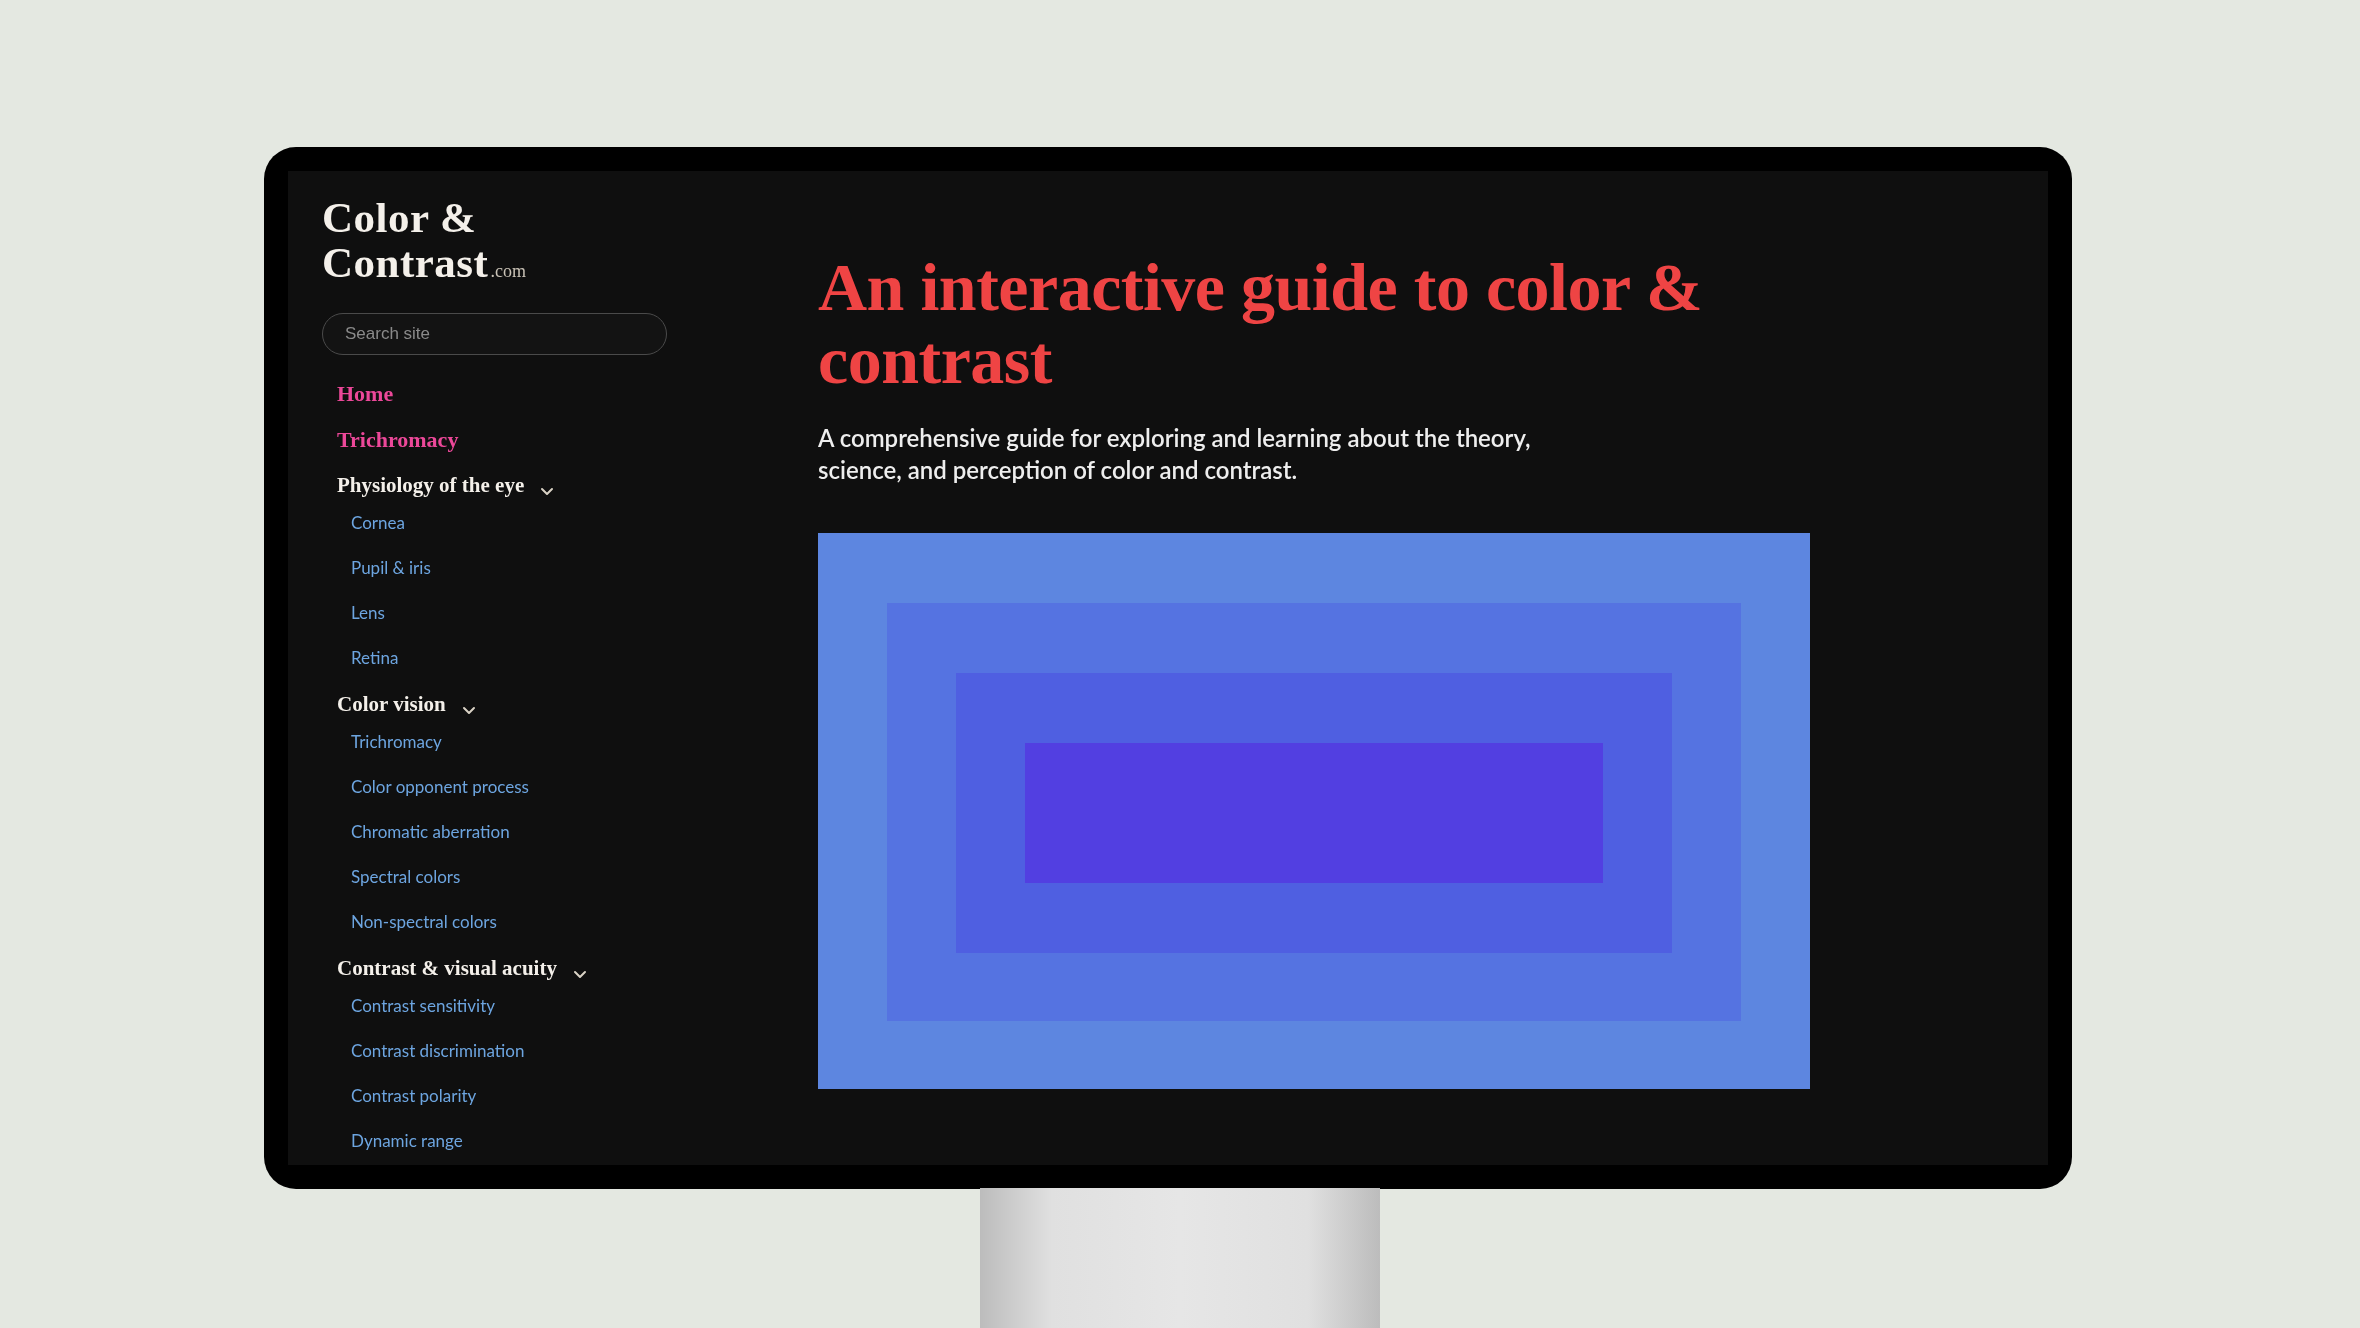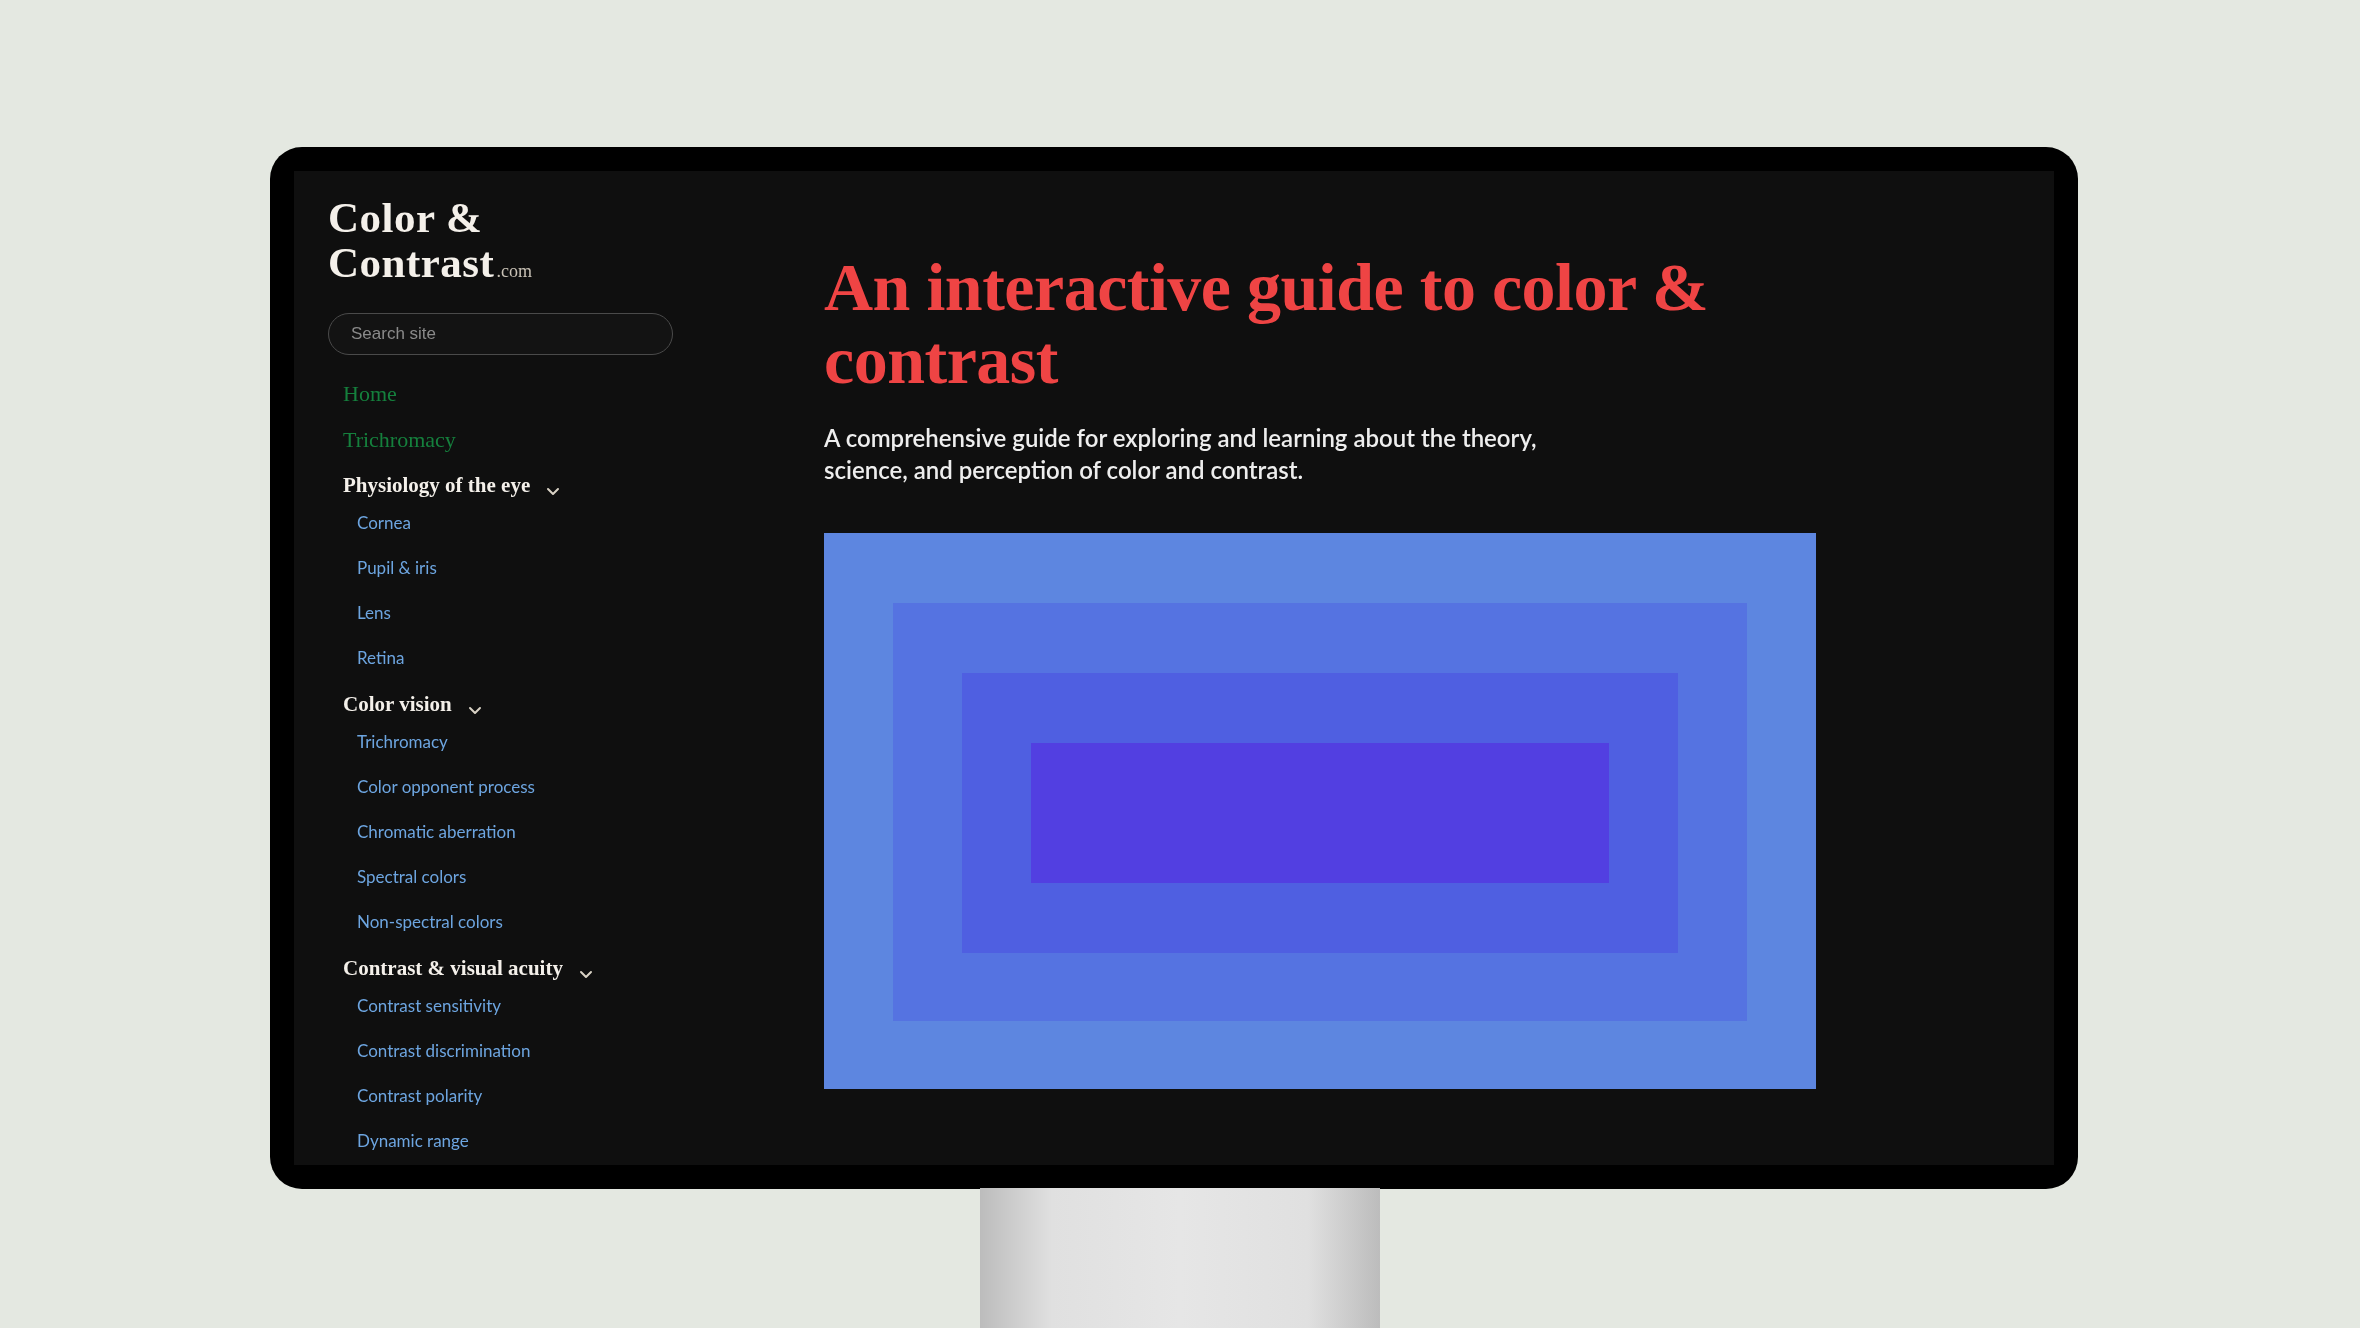--- a/index.html
+++ b/index.html
@@ -10,21 +10,21 @@
     overflow: hidden;
   }
   .stage {
     position: relative;
     width: 2360px;
     height: 1328px;
     background: #e4e8e1;
   }
   .monitor {
     position: absolute;
-    left: 270px;
+    left: 264px;
     top: 147px;
     width: 1808px;
     height: 1042px;
     background: #000;
     border-radius: 32px;
     padding: 24px;
   }
   .screen {
     width: 100%;
     height: 100%;
@@ -80,23 +80,23 @@
     border: none;
     outline: none;
     color: #5eead4;
     font-size: 17px;
     width: 100%;
   }
   .search input::placeholder { color: #8a8a8a; }
   .nav-list { list-style: none; padding-left: 15px; }
   .nav-top {
     font-family: Georgia, "Times New Roman", serif;
-    font-weight: 400;
+    font-weight: 700;
     font-size: 22px;
-    color: #15803d;
+    color: #ec4899;
     margin-bottom: 20px;
     cursor: pointer;
   }
   .nav-section {
     font-family: Georgia, "Times New Roman", serif;
     font-weight: 700;
     font-size: 21px;
     color: #f4f0ea;
     margin-top: 8px;
     margin-bottom: 14px;

